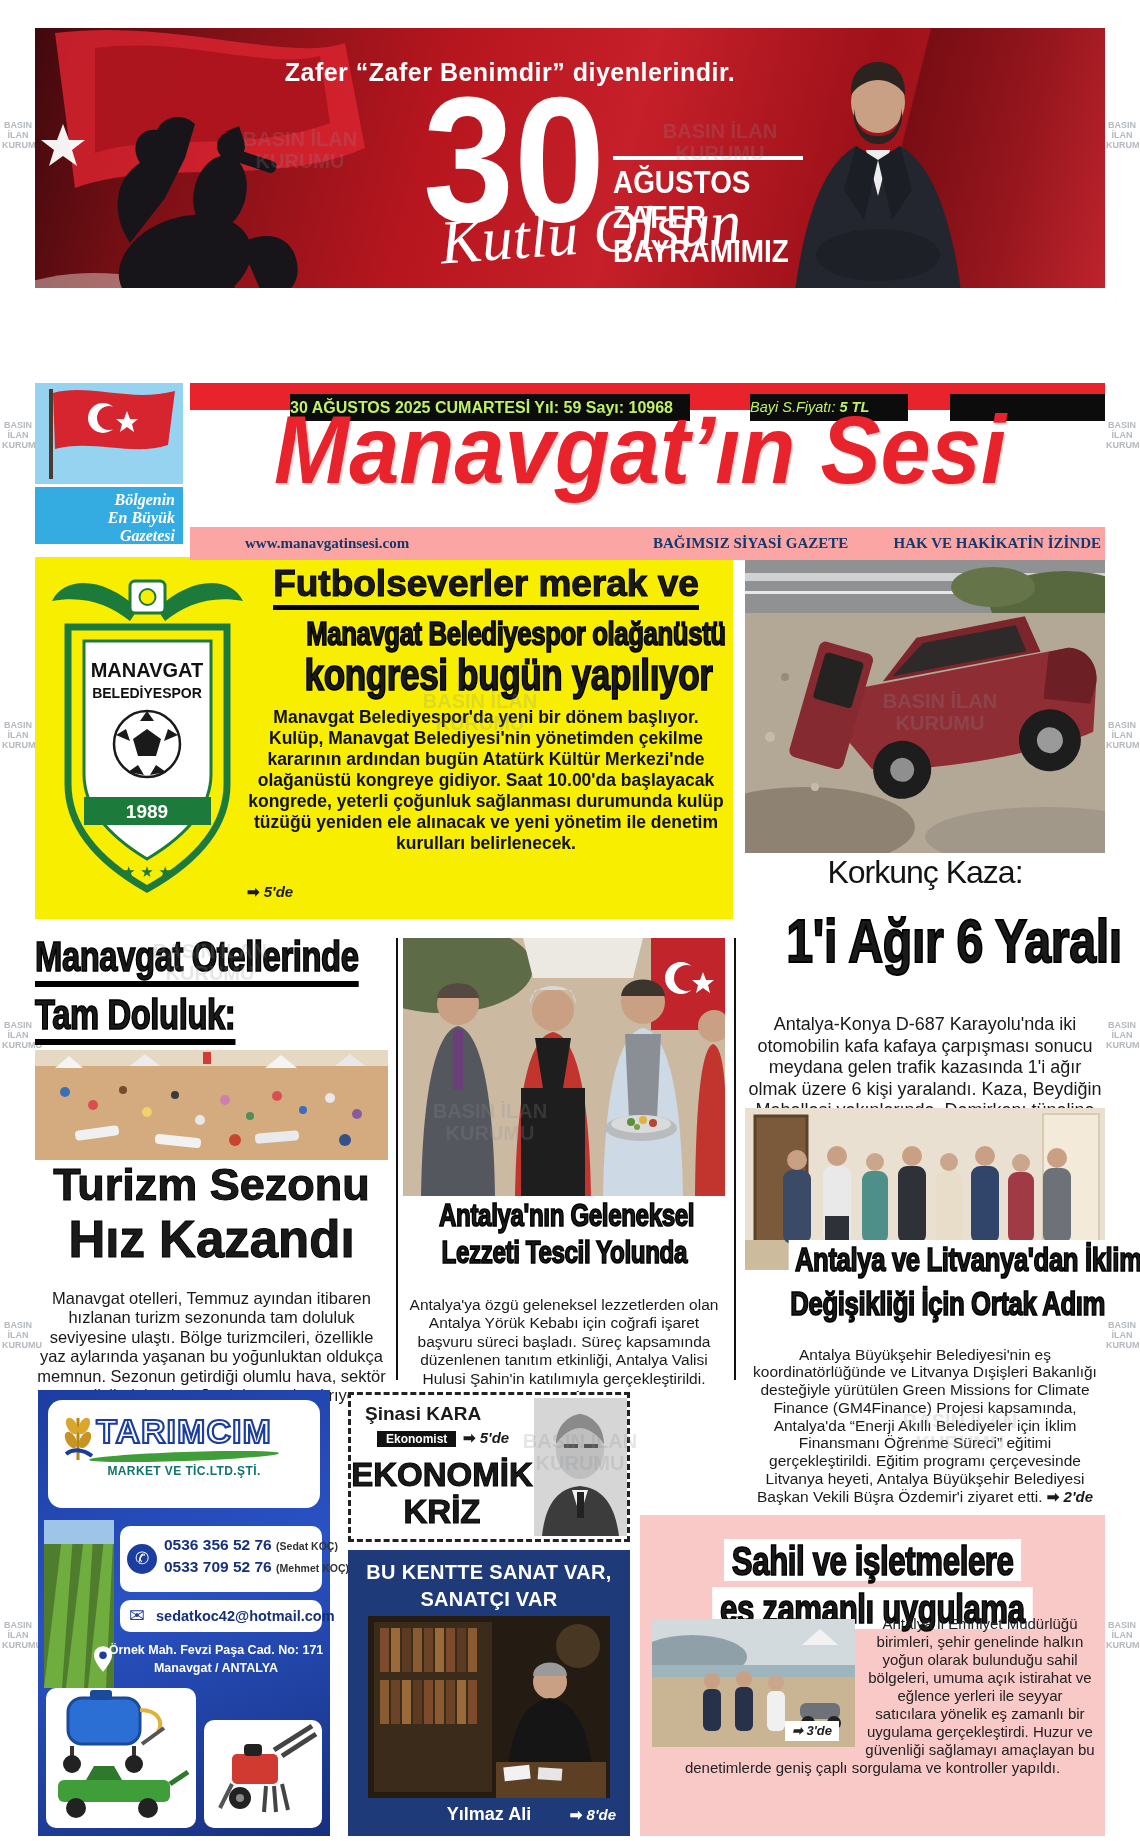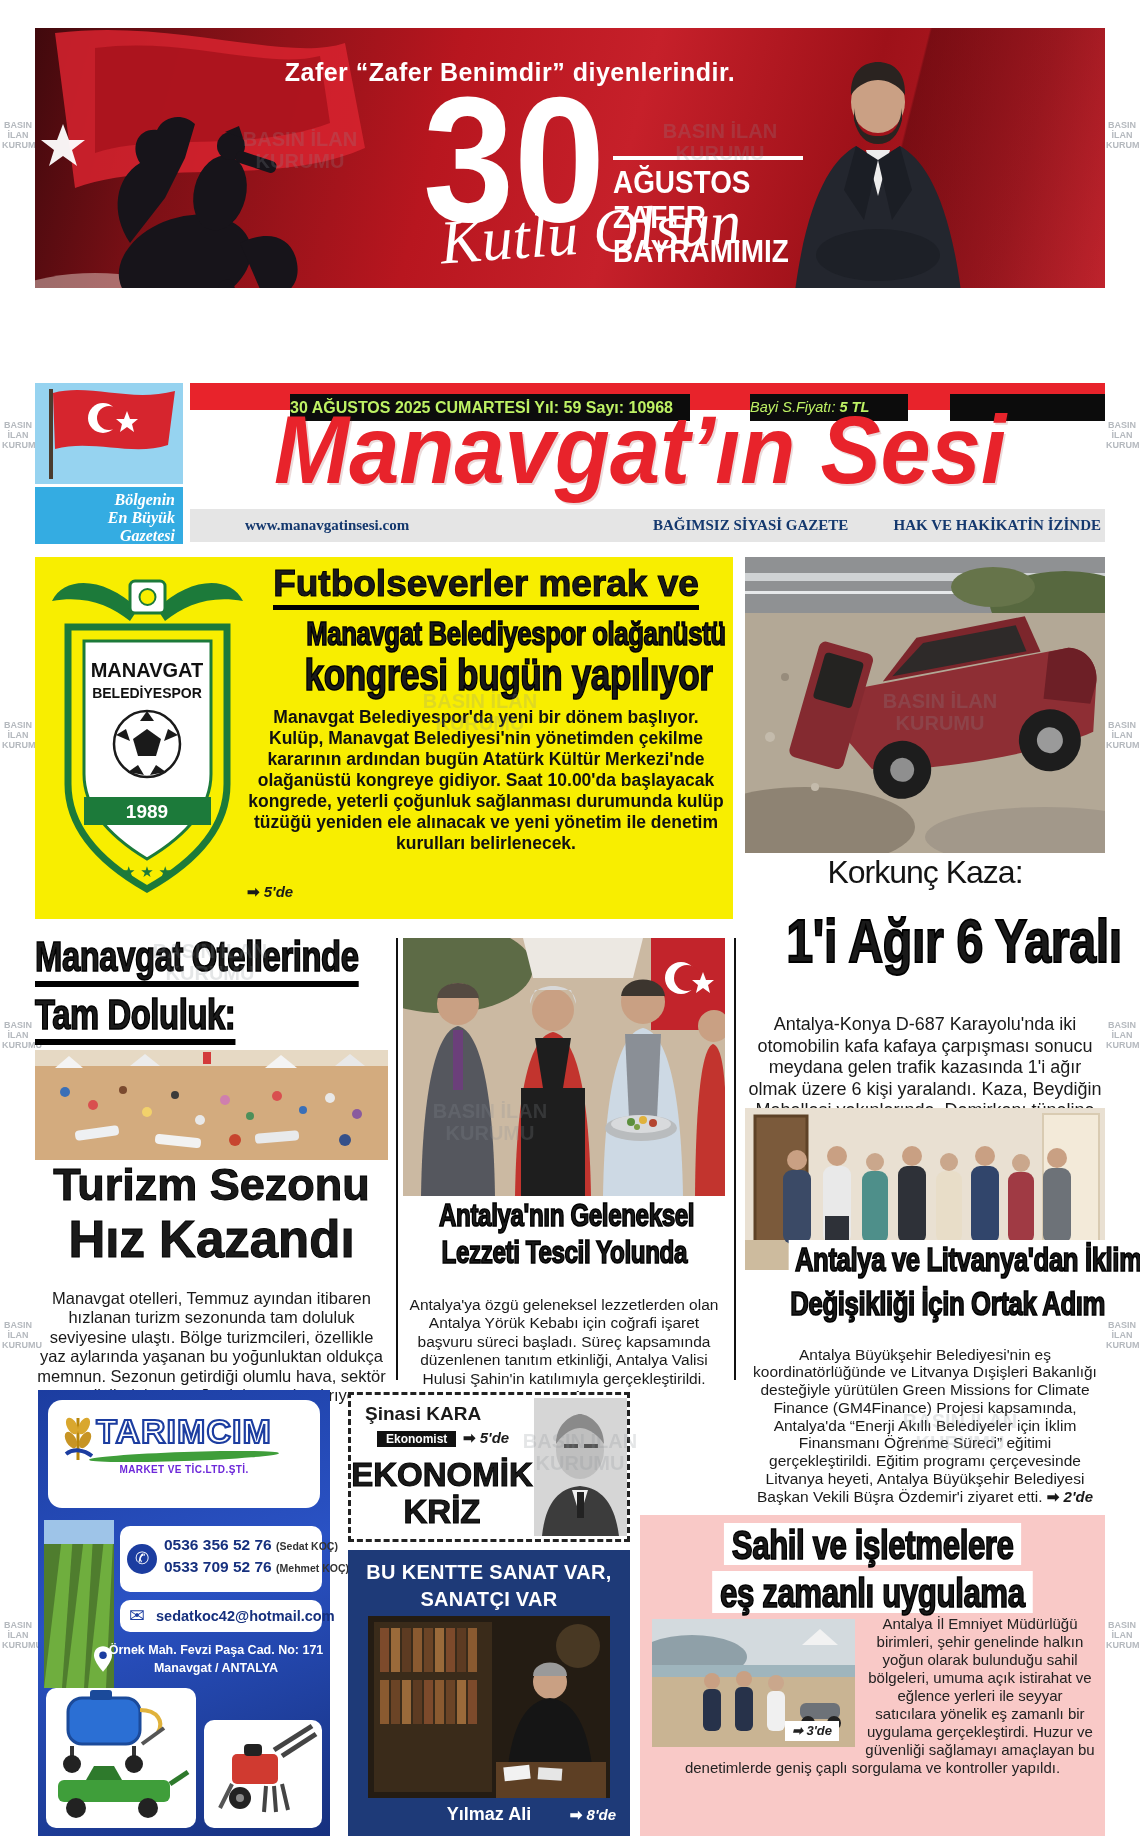--- a/index.html
+++ b/index.html
@@ -44,21 +44,21 @@
      font-family:"Liberation Serif",serif;font-style:italic;font-weight:bold;font-size:16px;
      line-height:1.12;text-align:right;padding:4px 8px 0 0;box-sizing:border-box;}
   #redstrip{left:155px;top:8px;width:915px;height:27px;background:#e8232b;}
   .bbox{position:absolute;top:11px;height:27px;background:#0c0c0c;color:#bef264;text-align:left;}
   #datebox{left:100px;width:400px;font-size:16px;font-weight:bold;line-height:27px;}
   #pricebox{left:560px;width:158px;font-style:italic;font-size:14.5px;line-height:27px;}
   #blackbox3{left:760px;width:155px;}
   #mtitle{left:140px;top:26px;width:930px;text-align:center;color:#e8232b;font-weight:bold;
      font-style:italic;font-size:97px;line-height:1;transform:scaleX(.93);transform-origin:50% 0;
      white-space:nowrap;z-index:3;text-shadow:2px 2px 0 rgba(120,10,10,.15);}
-  #bluebar{left:155px;top:134px;width:915px;height:33px;background:#e5e5e5;z-index:1;}
+  #bluebar{left:155px;top:152px;width:915px;height:33px;background:#fca5a5;z-index:1;}
   .mbb{position:absolute;top:0;line-height:33px;color:#14386e;font-weight:bold;
      font-family:"Liberation Serif",serif;font-size:15px;}
   
   .vrule{position:absolute;width:2px;background:#111;}
   
   #yellowbox{left:35px;top:557px;width:698px;height:362px;background:#f8ee00;}
   #leadtext{position:absolute;left:212px;top:4px;width:478px;text-align:center;}
   .leadk{font-size:37px;line-height:1.26;}
   .leadk span{border-bottom:5px solid #000;padding-bottom:1px;}
   #leadh1{font-size:33px;line-height:1.1;margin-top:8px;}
@@ -77,37 +77,37 @@
   #tbody{left:35px;top:1272px;width:353px;text-align:center;font-size:16.5px;line-height:19.5px;}
   
   #lezh{left:403px;top:1198px;width:322px;text-align:center;font-size:31px;line-height:1.18;}
   #lezbody{left:403px;top:1280px;width:322px;text-align:center;font-size:15.5px;line-height:18.5px;}
   
   .ikh{left:738px;width:374px;text-align:center;font-size:33px;line-height:1;}
   .ikh span{background:#fff;padding:3px 8px 1px 8px;}
   #ikbody{left:746px;top:1330px;width:358px;text-align:center;font-size:15.5px;line-height:17.8px;}
   
   #pinkbox{left:640px;top:1515px;width:465px;height:321px;background:#f9c9c7;overflow:hidden;}
-  #pinkbox .ph{text-align:center;font-size:40px;line-height:1;margin-top:8px;}
+  #pinkbox .ph{text-align:center;font-size:40px;line-height:1;margin-top:24px;}
   #pinkbox .ph span{background:#fff;padding:2px 10px 0 10px;}
   #sahilwrap{position:absolute;left:10px;top:100px;width:445px;text-align:center;
      font-size:15px;line-height:18px;color:#222;}
   #sahilphoto{float:left;width:203px;height:128px;margin:4px 10px 2px 2px;position:relative;}
   #sahilbadge{position:absolute;right:16px;bottom:6px;background:#fff;padding:1px 7px;
      font-size:13px;font-weight:bold;font-style:italic;}
   
   #ad{left:38px;top:1390px;width:292px;height:446px;
      background:linear-gradient(160deg,#1c3da0 0%,#2a52c4 45%,#16307e 100%);}
   #adlogo{position:absolute;left:10px;top:10px;width:272px;height:108px;background:#fff;
      border-radius:14px;text-align:center;overflow:hidden;}
   #adbrand{font-size:34px;font-weight:bold;color:#fff;-webkit-text-stroke:2.2px #1c3da0;
      letter-spacing:1px;margin-top:12px;}
   #adswoosh{width:190px;height:9px;background:#3f9e3a;border-radius:50%;margin:1px auto 3px auto;
      transform:rotate(-2deg);}
-  #adsub{font-size:10px;font-weight:bold;color:#6d28d9;letter-spacing:.4px;}
+  #adsub{font-size:12px;font-weight:bold;color:#0f766e;letter-spacing:.4px;}
   .adpanel{position:absolute;background:#fff;border-radius:10px;}
   .adphone{font-size:15.5px;font-weight:bold;color:#16307e;line-height:1.45;white-space:nowrap;}
   .adphone small{font-size:10.5px;color:#333;font-weight:bold;}
   .adaddr{color:#fff;font-size:12.5px;font-weight:bold;line-height:1.4;text-align:center;}
   
   #ekobox{left:348px;top:1392px;width:282px;height:150px;background:#fff;border:3px dashed #222;
      box-sizing:border-box;}
   #ekotit{font-size:33px;line-height:1.12;}
   
   #sanatbox{left:348px;top:1550px;width:282px;height:286px;background:#1e3a78;color:#fff;}

